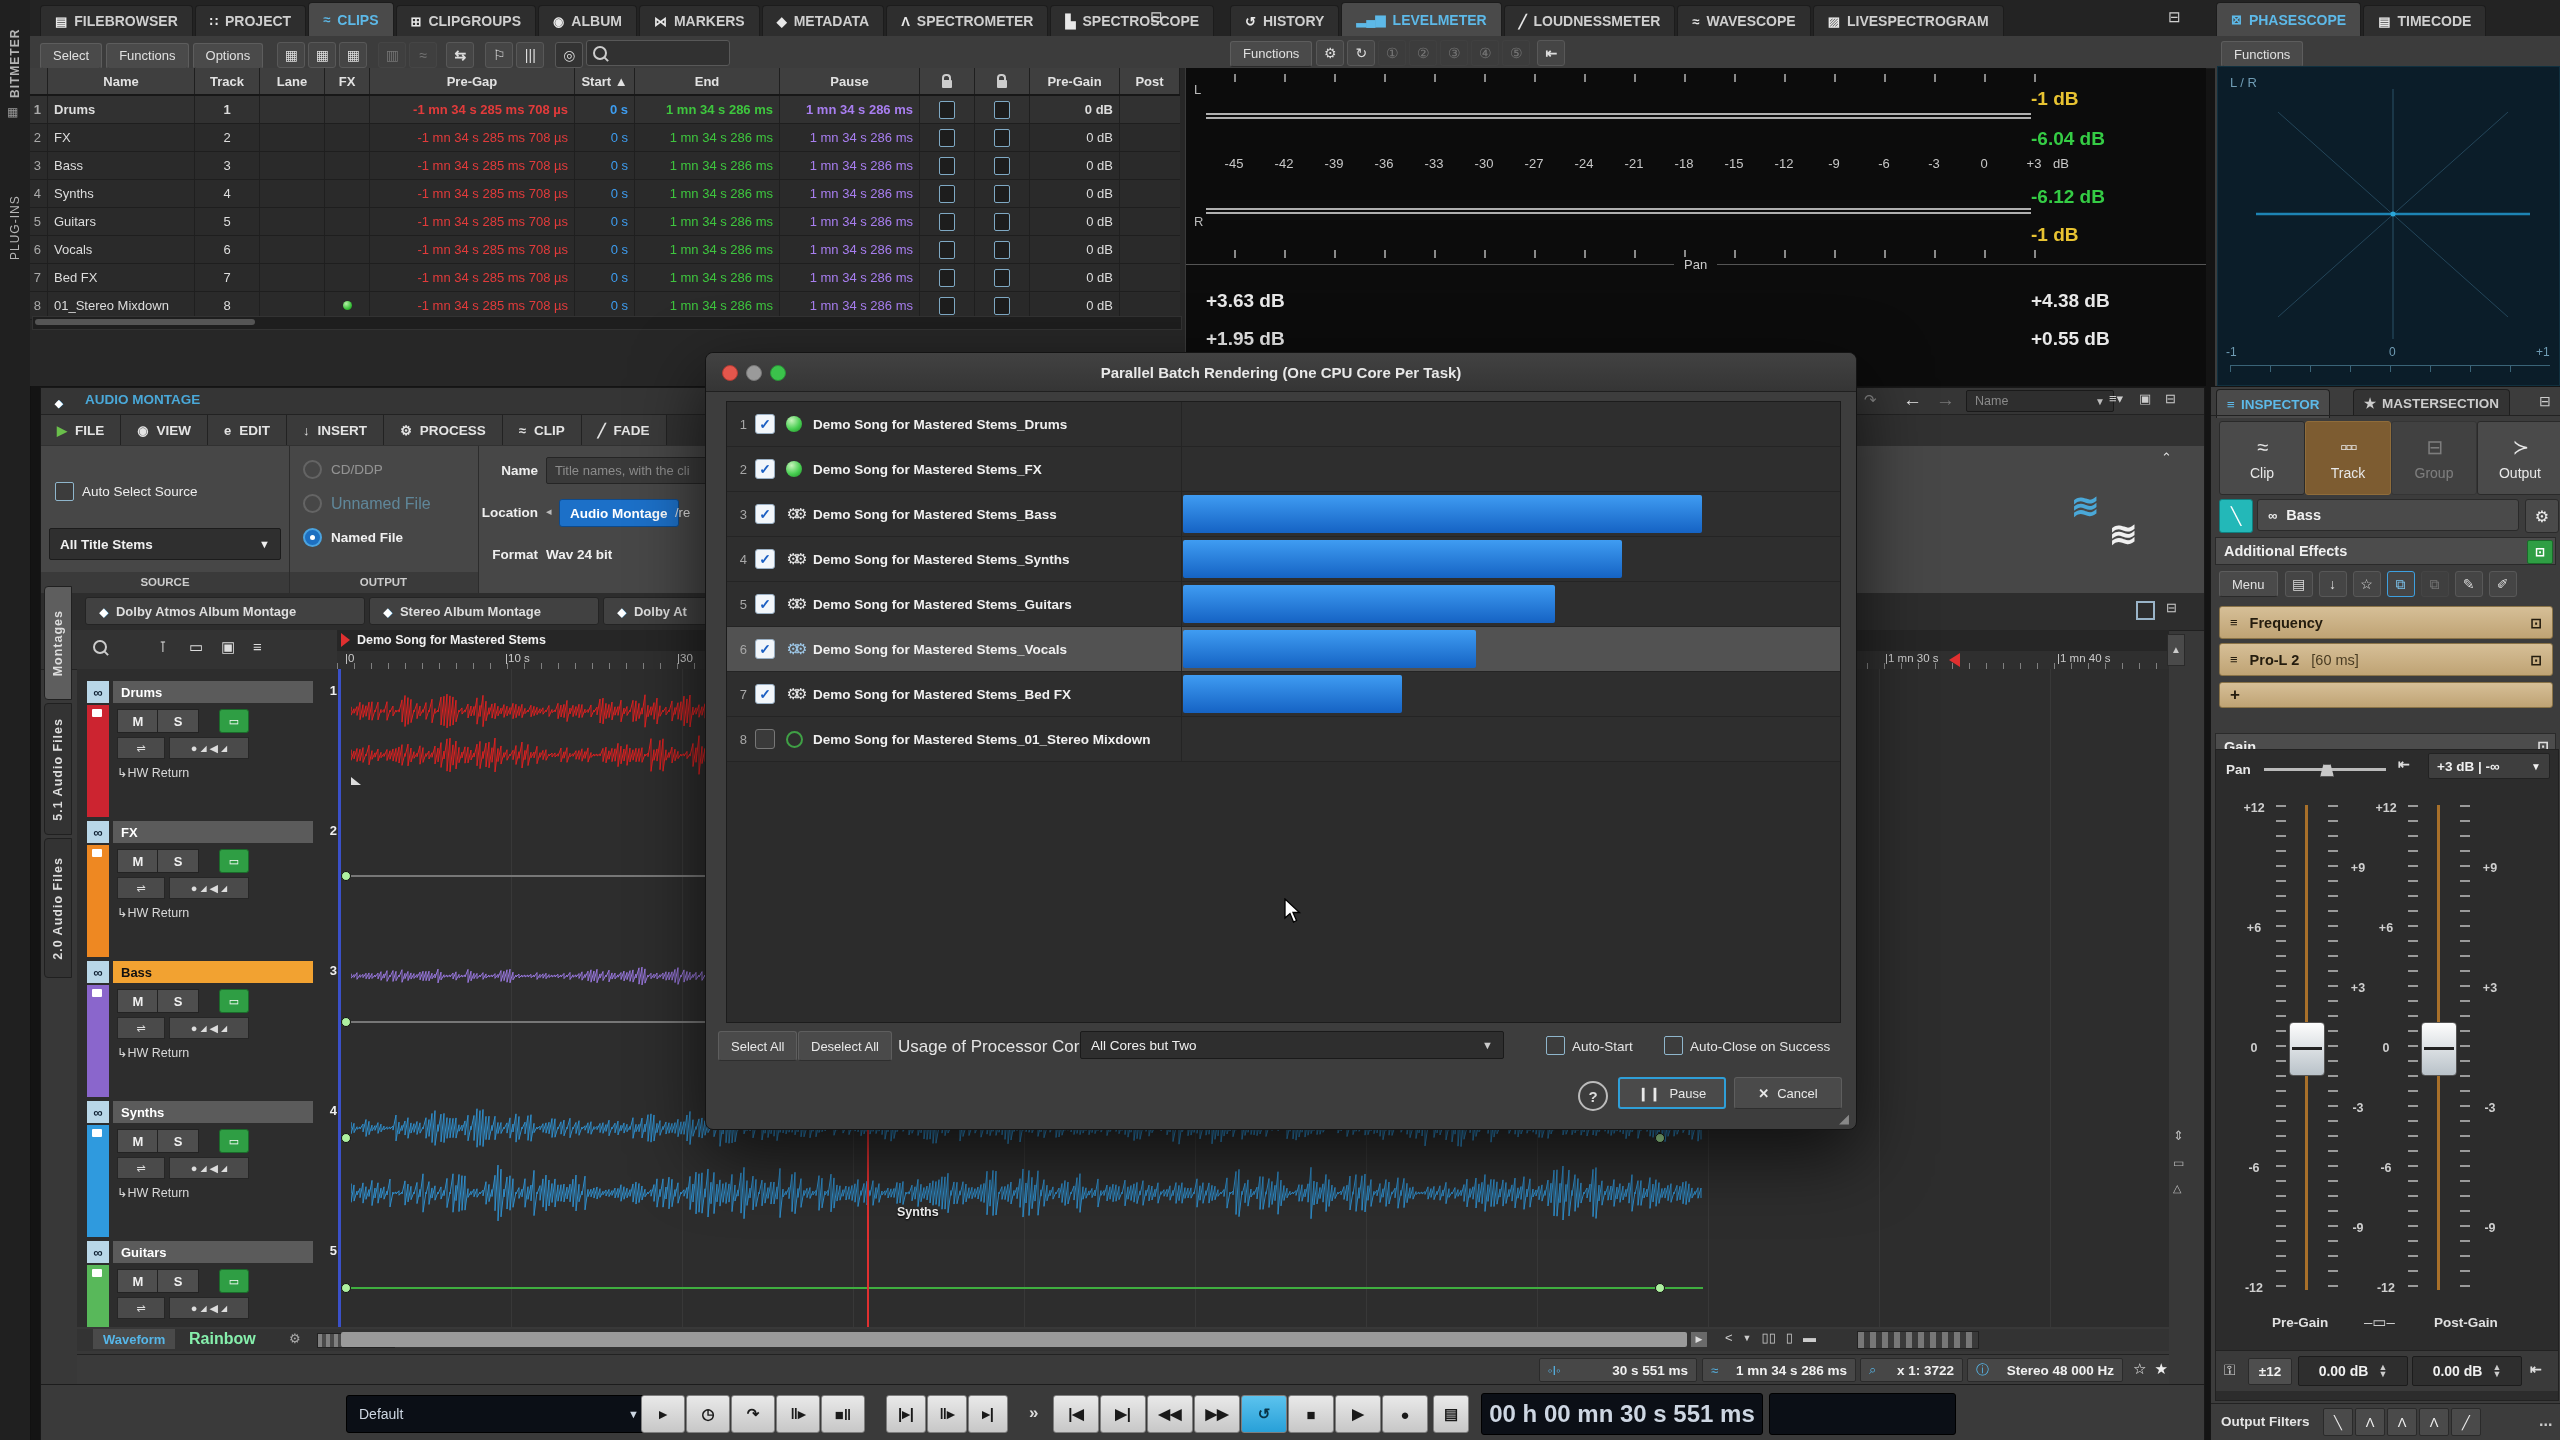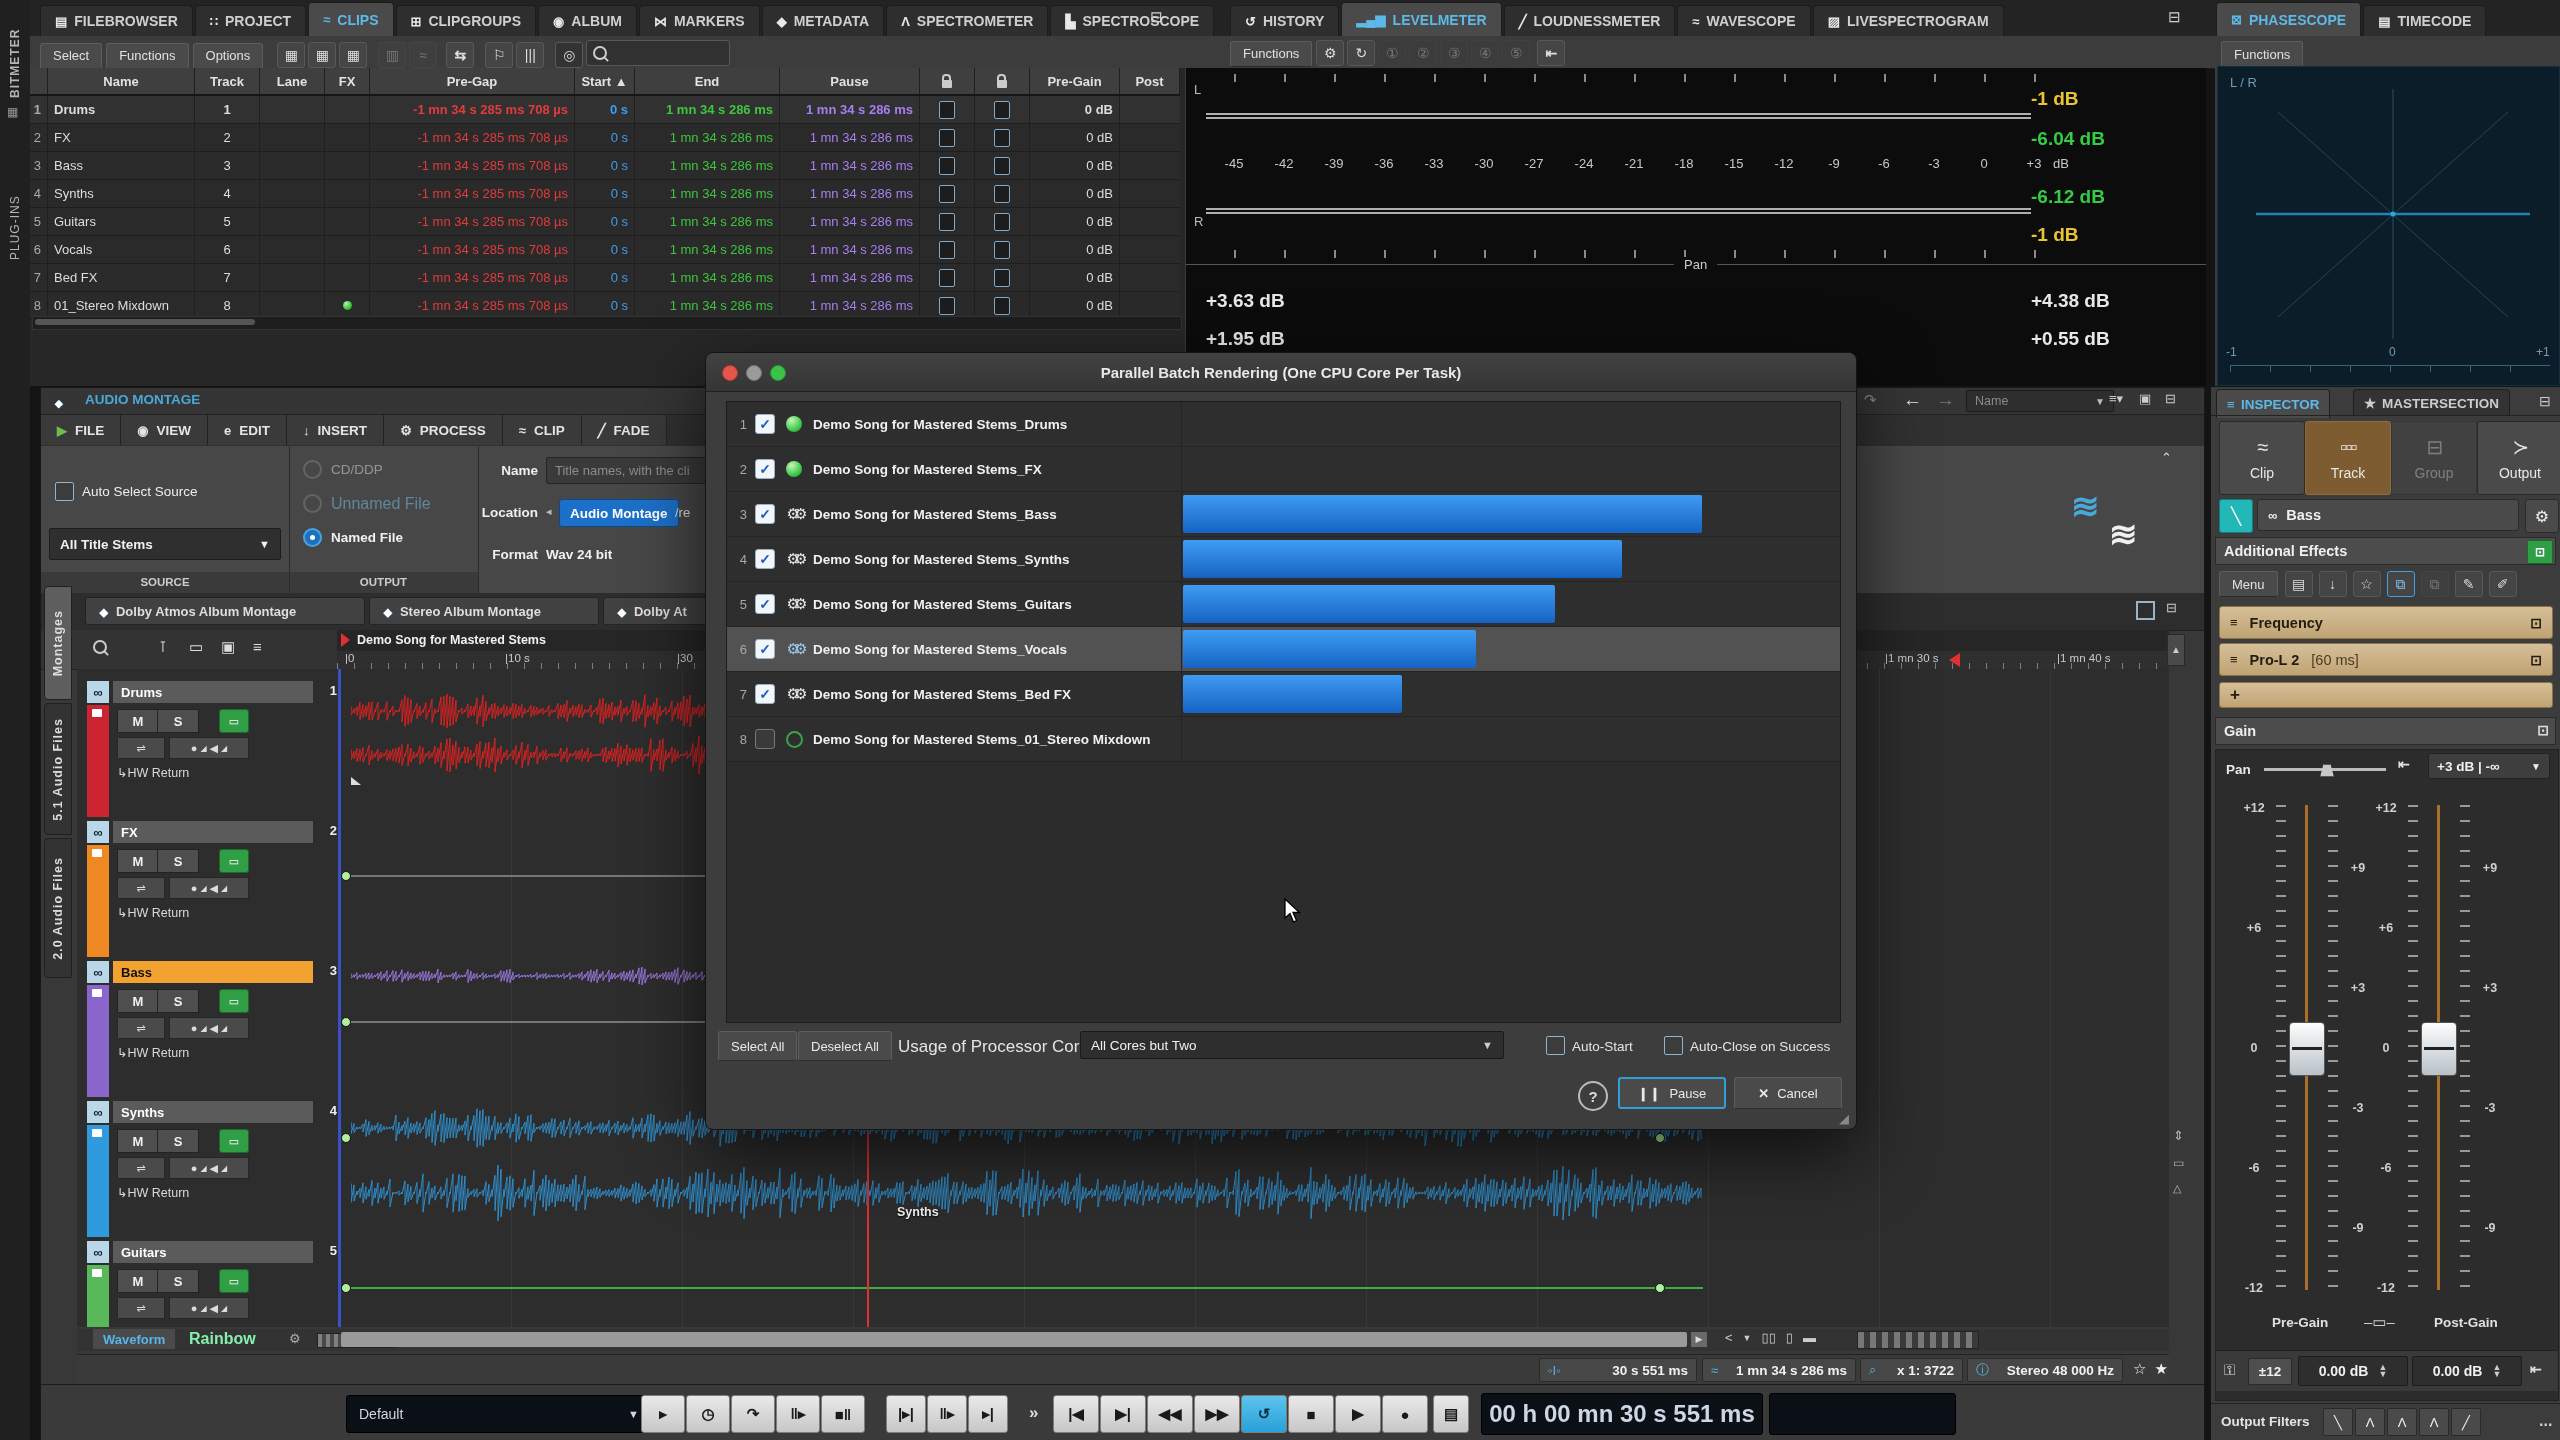--- a/index.html
+++ b/index.html
@@ -828,21 +828,21 @@
       <span>Frequency</span>
       <span style="margin-left:auto;font-size:14px">⊡</span>
     </div>
     <div class="slot" style="top: 256px;">
       <span style="font-size:13px">≡</span>
       <span>Pro-L 2</span>
       <span style="font-weight:normal;color:#4a3c22">[60 ms]</span>
       <span style="margin-left:auto;font-size:14px">⊡</span>
     </div>
     <div class="slot" style="top: 295px; height: 26px; font-size: 17px;">+</div>
-    <div class="sechdr" style="top: 330px;">Gain<div style="position: absolute; right: 6px; top: 4px; font-size: 14px; color: rgb(221, 221, 221);">⊡</div></div>
+    <div class="sechdr" style="top: 346px;">Gain<div style="position: absolute; right: 6px; top: 4px; font-size: 14px; color: rgb(221, 221, 221);">⊡</div></div>
     <div class="abs" style="left: 4px; top: 362px; width: 342px; height: 650px; background: rgb(44, 44, 44); border: 1px solid rgb(34, 34, 34);">
       <div class="abs" style="left: 10px; top: 12px; font-size: 13.5px; font-weight: bold; color: rgb(232, 232, 232);">Pan</div>
       <div class="abs" style="left: 48px; top: 18px; width: 122px; height: 3px; background: rgb(187, 187, 187);">
         <div class="abs" style="left: 56px; top: -4px; width: 12px; height: 11px; background: rgb(200, 200, 200); border: 1px solid rgb(85, 85, 85); clip-path: polygon(25% 0px, 75% 0px, 100% 100%, 0px 100%);"></div>
       </div>
       <div class="abs" style="left: 182px; top: 6px; font-size: 14px; color: rgb(221, 221, 221); font-weight: bold;">⇤</div>
       <div class="abs" style="left: 212px; top: 3px; width: 122px; height: 26px; background: rgb(62, 62, 62); border: 1px solid rgb(34, 34, 34); border-radius: 2px; display: flex; align-items: center; padding: 0px 8px; box-sizing: border-box; font-size: 13.5px; font-weight: bold; color: rgb(240, 240, 240);">+3 dB | -∞<div style="position: static; margin-left: auto; font-size: 10px;">▼</div></div>
       <div class="ftick" style="left: 60px; top: 55px; height: 482px;"></div>
       <div class="ftick" style="left: 112px; top: 55px; height: 482px;"></div>
       <div class="ftrack" style="left: 89px; top: 55px; height: 485px;"></div>

